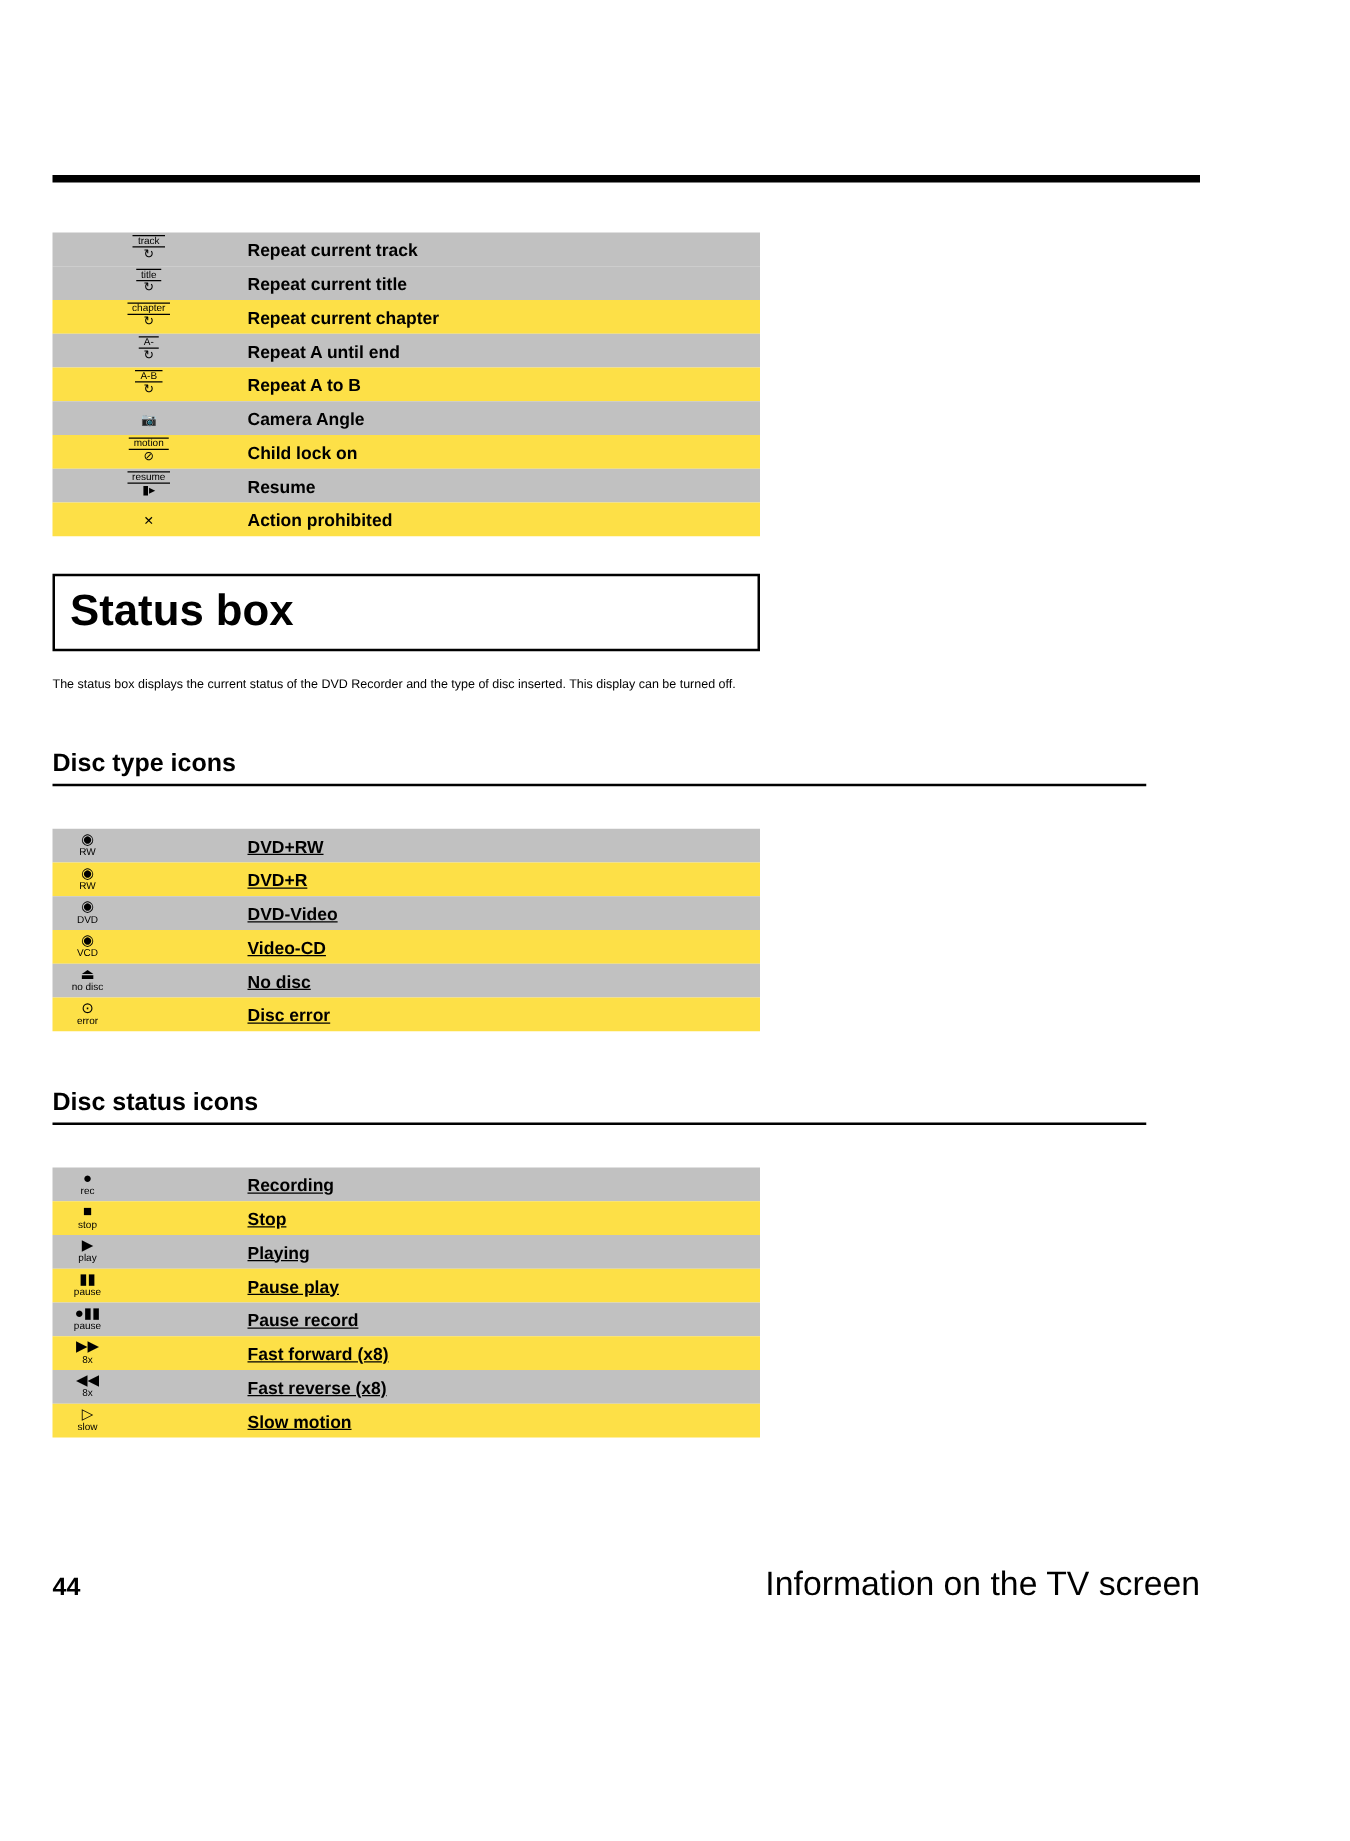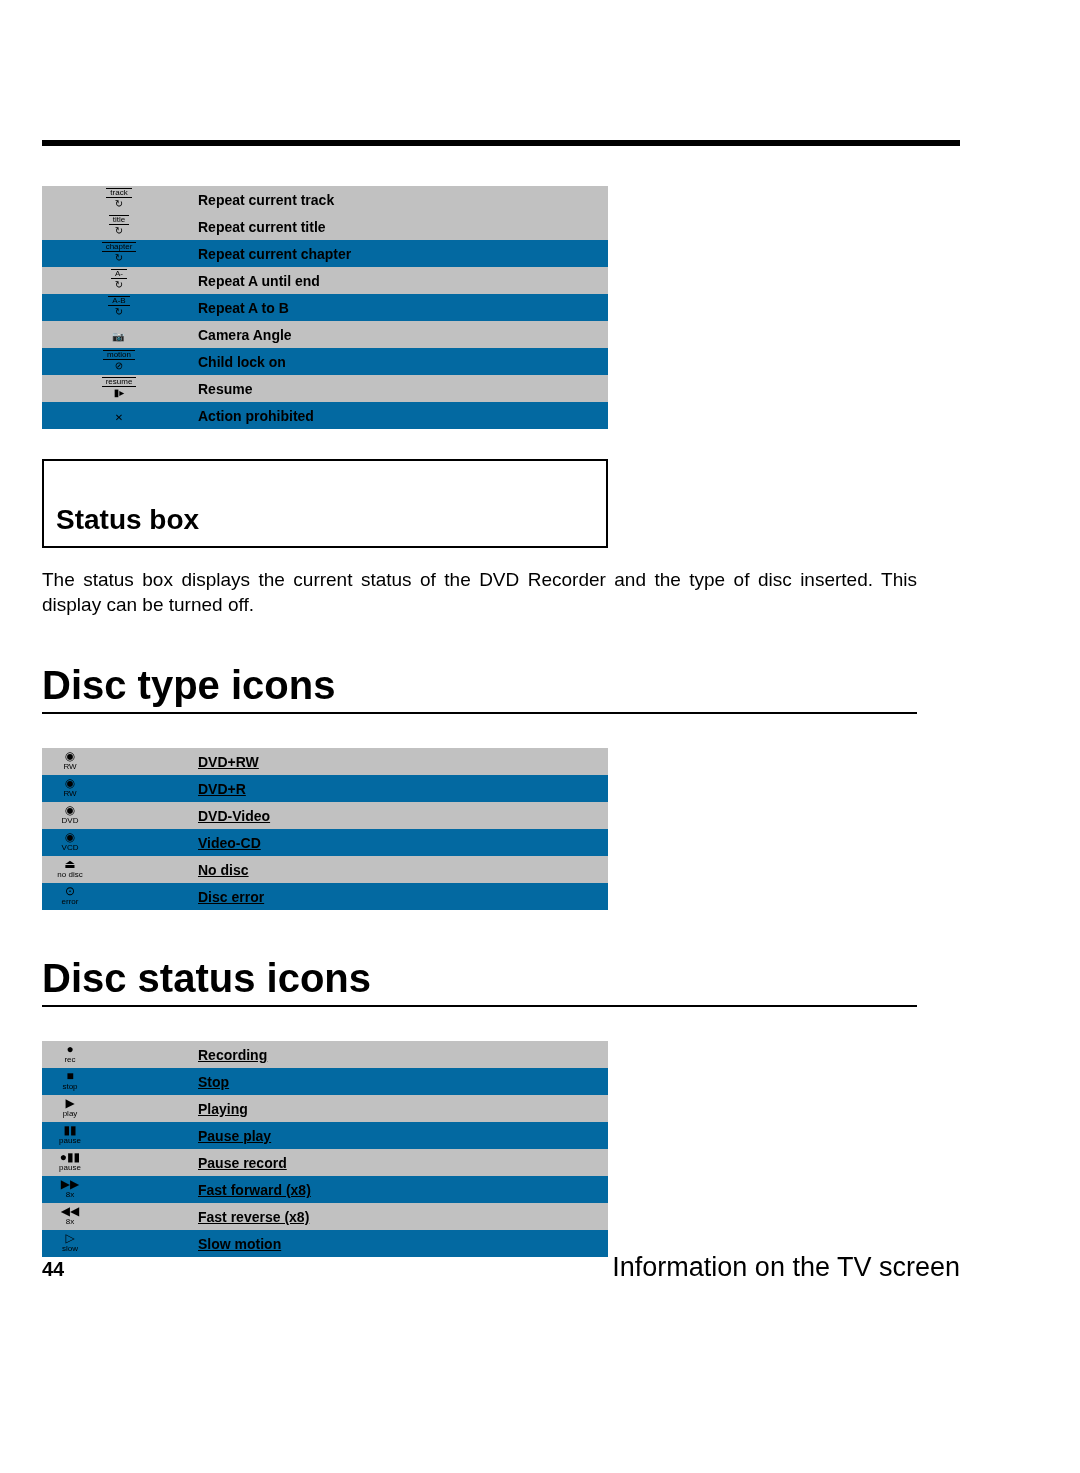--- a/index.html
+++ b/index.html
@@ -52,43 +52,42 @@
     font-size: 10px;
     display: block;
     margin-top: 1px;
   }
   .label-cell {
     font-weight: bold;
     font-size: 14px;
     padding-left: 2px;
   }
   .row-shaded { background: #c1c1c1; }
-  .row-plain  { background: #0369a1; }
+  .row-plain  { background: #fde047; }
 
   
   .status-box-frame {
     border: 2px solid #000;
     width: 566px;
     margin-top: 30px;
     padding: 8px 12px 10px 12px;
   }
   .status-box-frame h2 {
-    font-size: 28px;
+    font-size: 35px;
     font-weight: bold;
-    margin-top: 35px;
   }
   .para {
     width: 875px;
-    font-size: 19px;
+    font-size: 10px;
     line-height: 1.3;
     margin-top: 20px;
     text-align: justify;
   }
   .section-title {
-    font-size: 40px;
+    font-size: 20px;
     font-weight: bold;
     margin-top: 46px;
     border-bottom: 2px solid #000;
     width: 875px;
     padding-bottom: 4px;
   }
   .sub-table {
     margin-top: 34px;
     width: 566px;
     border-collapse: collapse;

